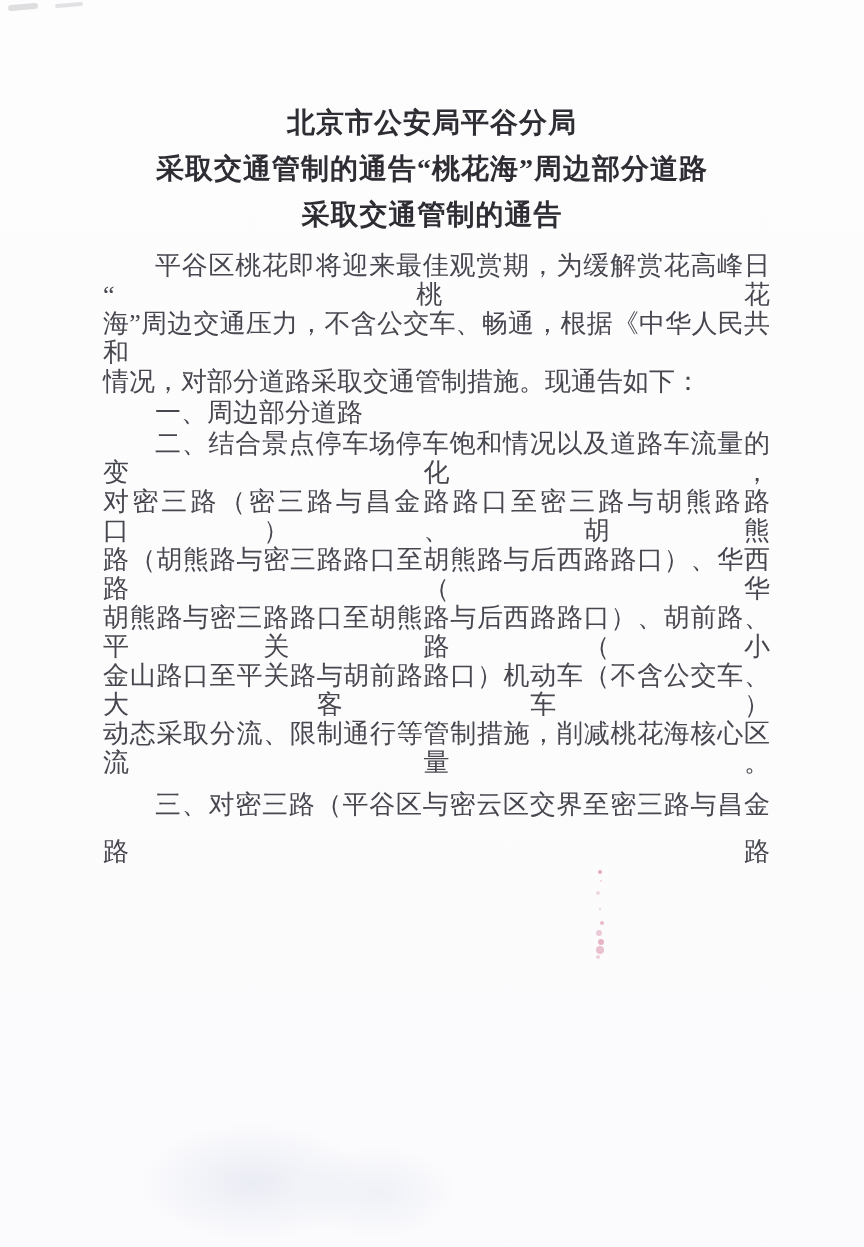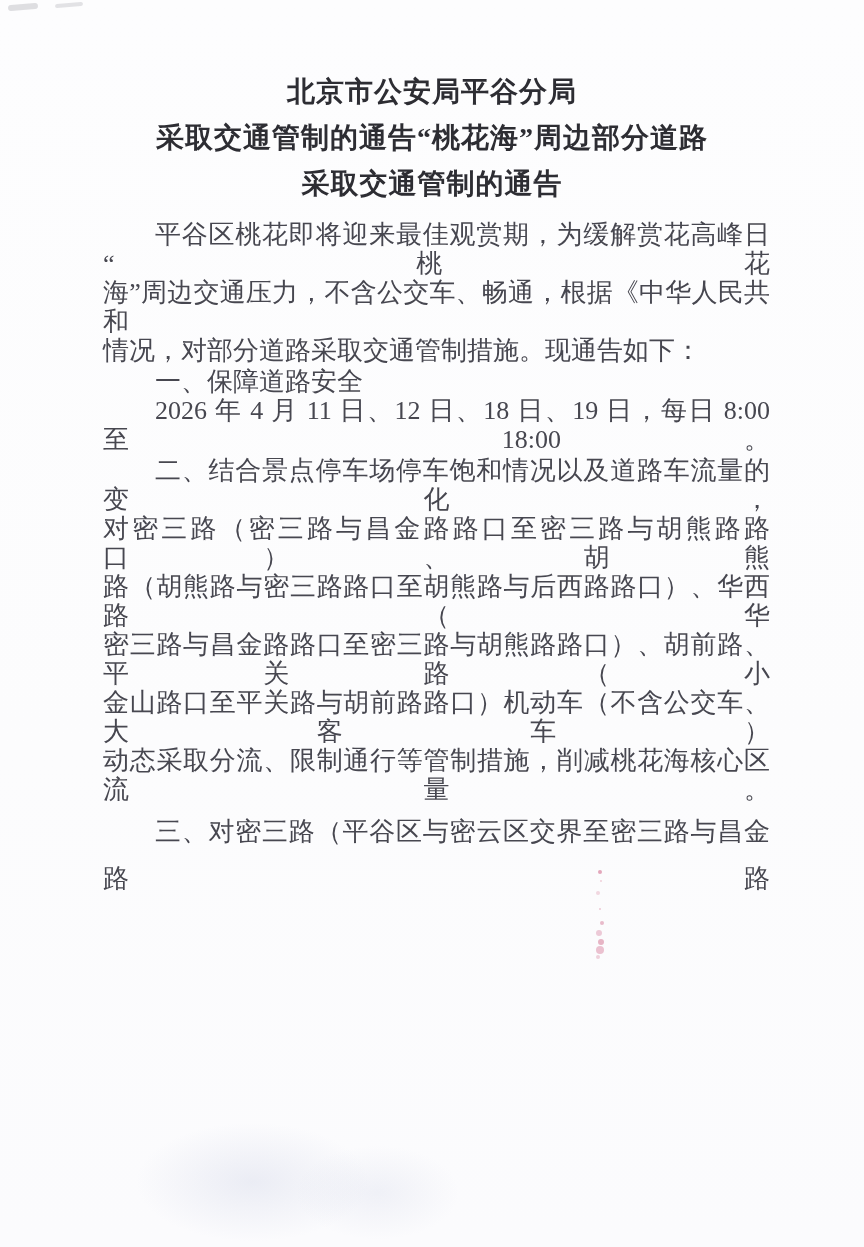--- a/index.html
+++ b/index.html
@@ -12,21 +12,21 @@
     width: 864px;
     height: 1247px;
     overflow: hidden;
     background: linear-gradient(180deg, #fdfdfe 0%, #fcfcfd 60%, #fbfbfd 100%);
     font-family: "Liberation Serif", "DejaVu Serif", serif;
     color: #45454d;
   }
 
   
   .title-block {
-    padding-top: 69px;
+    padding-top: 100px;
     text-align: center;
     font-weight: bold;
     font-size: 28px;
     color: #2d2d33;
     letter-spacing: 1px;
   }
   .title-line { line-height: 46px; }
 
   
   .body-block {
@@ -104,29 +104,28 @@
 
   <div class="body-block">
 
     <div>
       <div class="line fill indent">平谷区桃花即将迎来最佳观赏期，为缓解赏花高峰日“桃花</div>
       <div class="line fill">海”周边交通压力，不含公交车、畅通，根据《中华人民共和</div>
       <div class="line wrapok">情况，对部分道路采取交通管制措施。现通告如下：</div>
     </div>
 
     <div class="gap2">
-      <div class="line indent wrapok">一、保障道路安全</div>
-      <div class="line fill indent">2026 年 4 月 11 日、12 日、18 日、19 日，每日 8:00 至 18:00。</div>
+      <div class="line indent wrapok">一、周边部分道路</div>
     </div>
 
     <div class="gap2">
       <div class="line fill indent">二、结合景点停车场停车饱和情况以及道路车流量的变化，</div>
       <div class="line fill">对密三路（密三路与昌金路路口至密三路与胡熊路路口）、胡熊</div>
       <div class="line fill">路（胡熊路与密三路路口至胡熊路与后西路路口）、华西路（华</div>
-      <div class="line fill">密三路与昌金路路口至密三路与胡熊路路口）、胡前路、平关路（小</div>
+      <div class="line fill">胡熊路与密三路路口至胡熊路与后西路路口）、胡前路、平关路（小</div>
       <div class="line fill">金山路口至平关路与胡前路路口）机动车（不含公交车、大客车）</div>
       <div class="line fill">动态采取分流、限制通行等管制措施，削减桃花海核心区流量。</div>
     </div>
 
     <div class="gap4 lh47">
       <div class="line fill indent">三、对密三路（平谷区与密云区交界至密三路与昌金路路</div>
 
     </div>
 
   </div>

